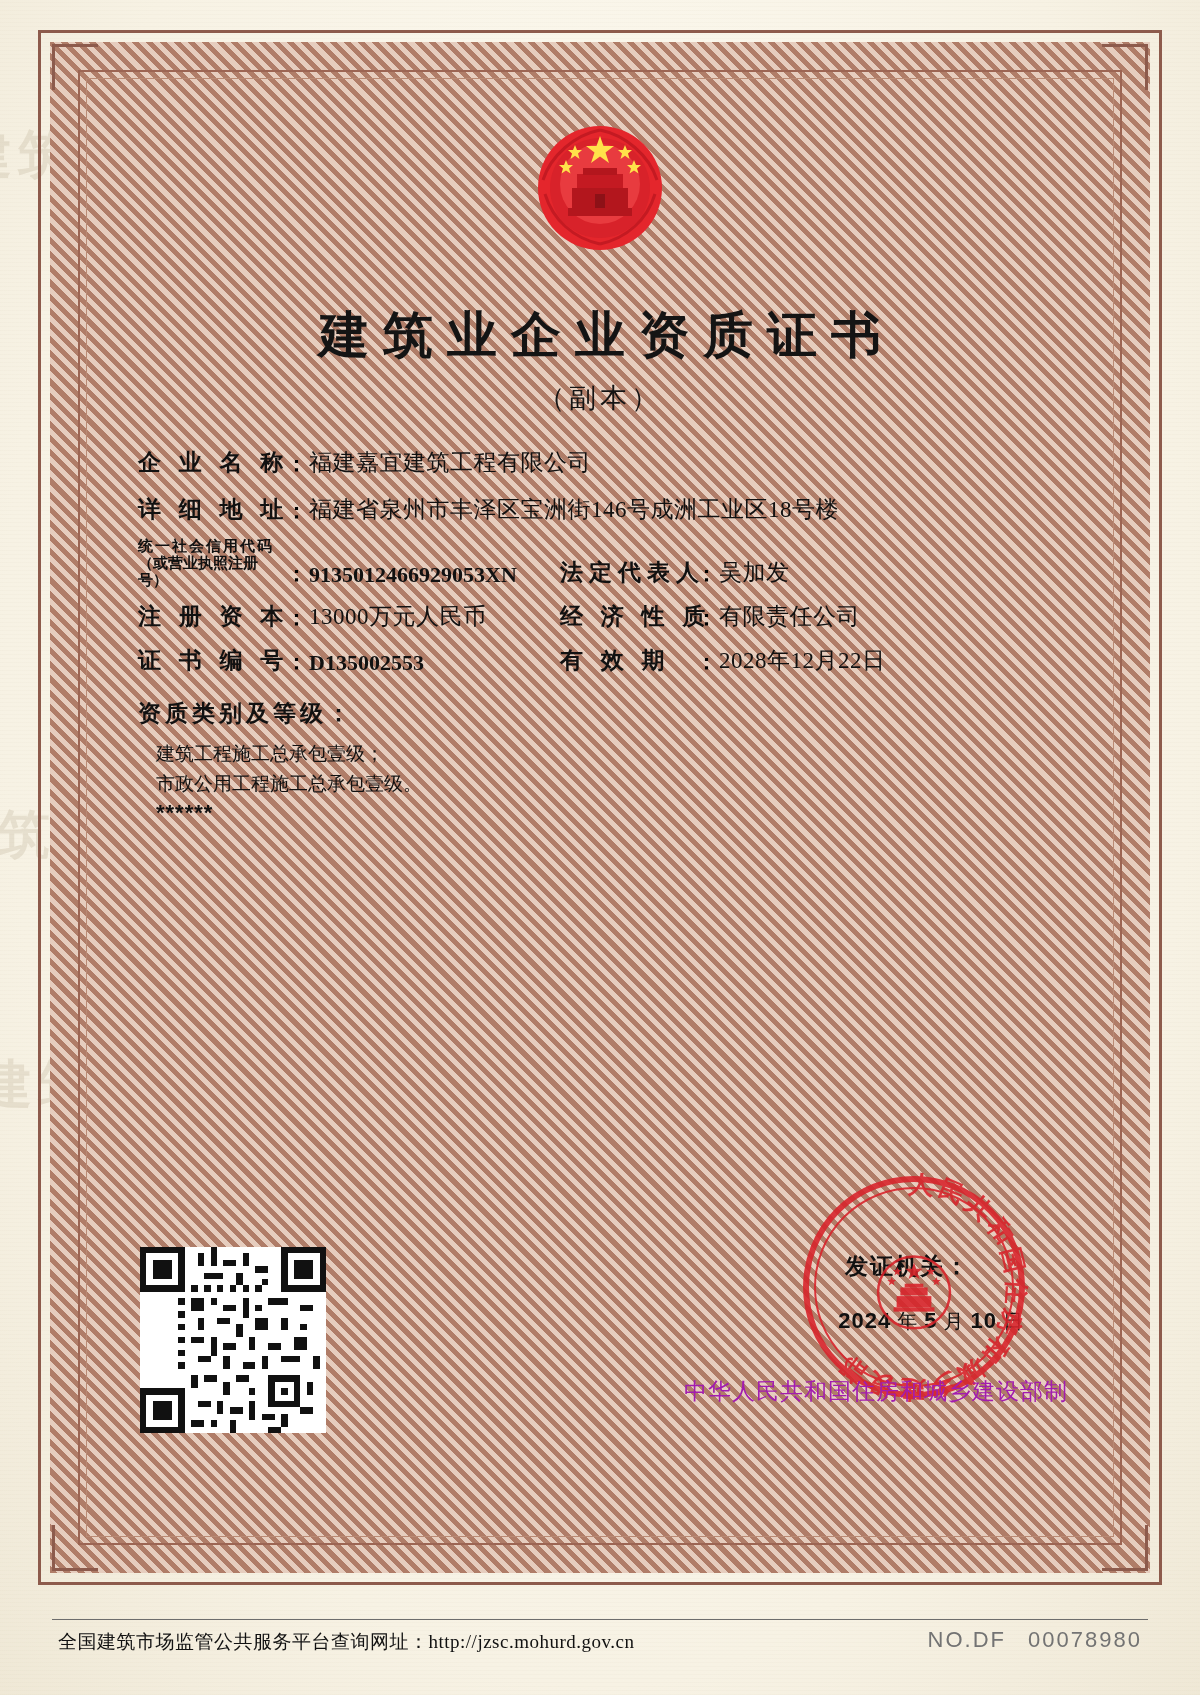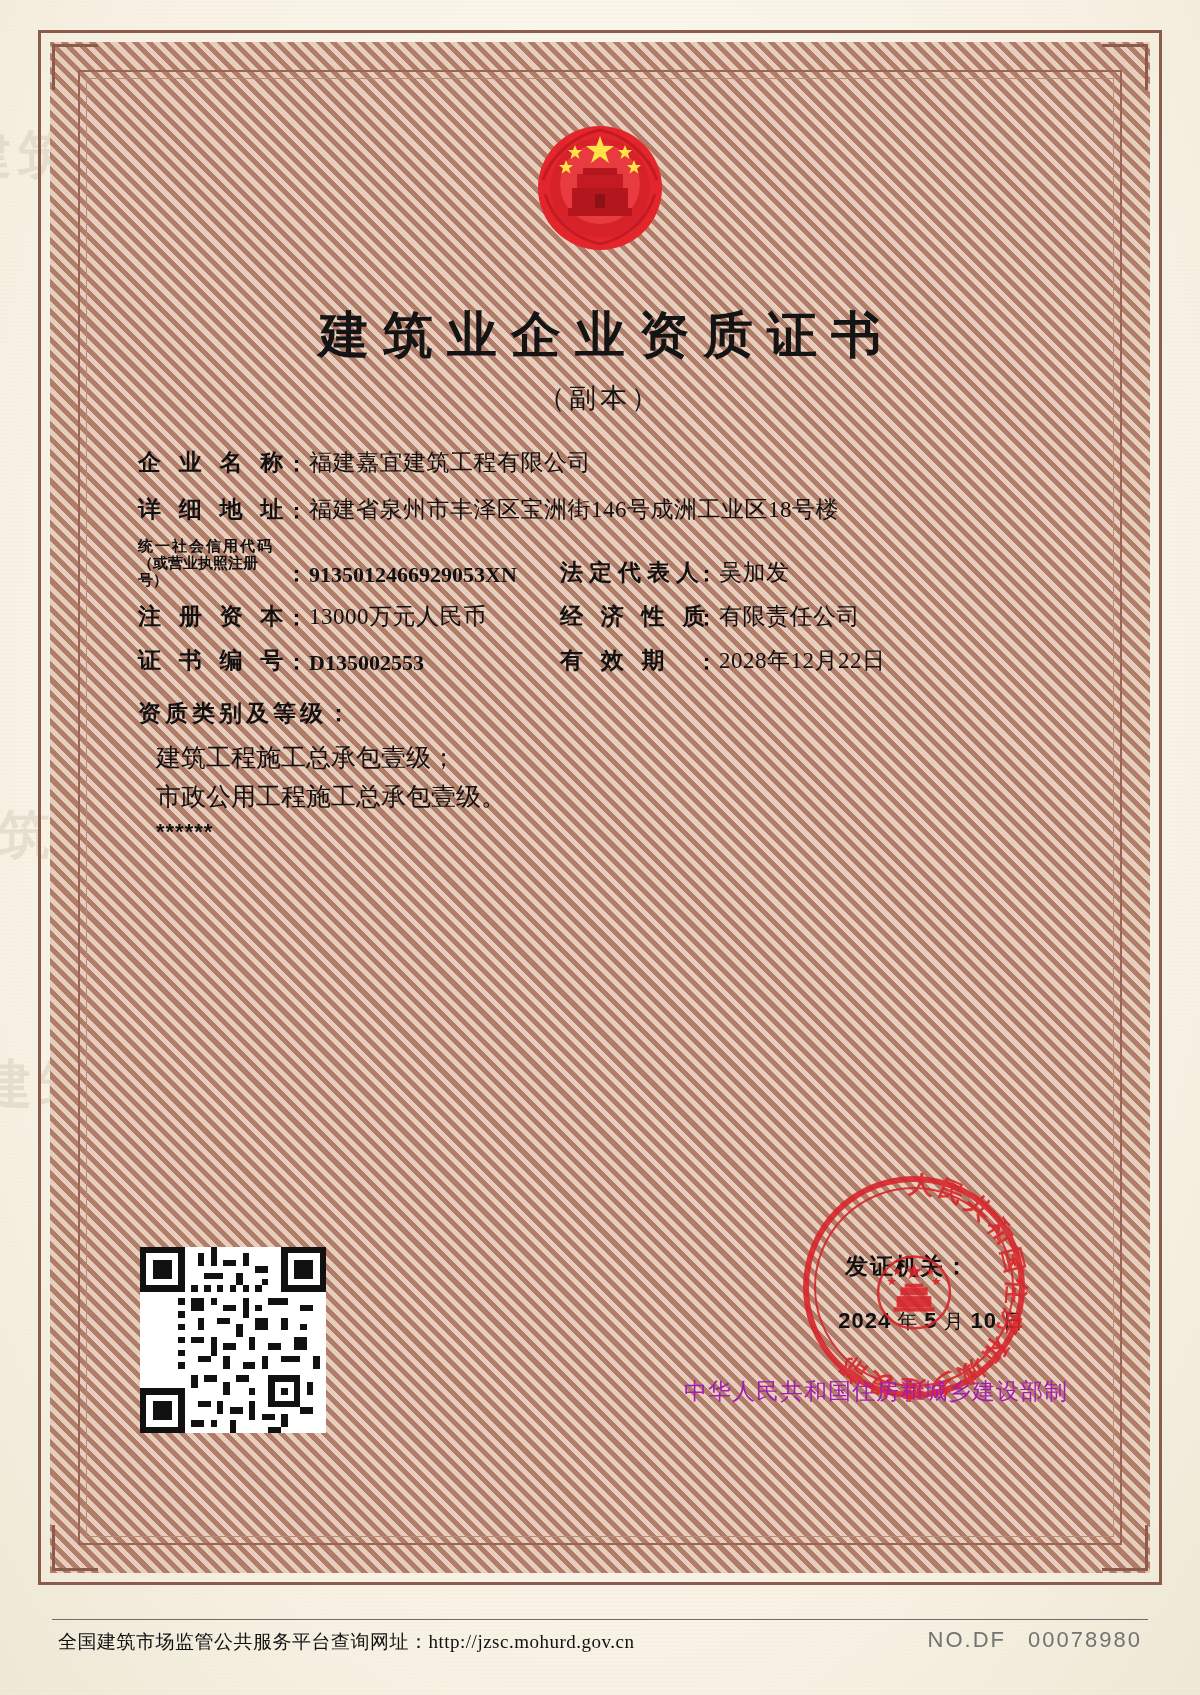--- a/index.html
+++ b/index.html
@@ -197,21 +197,21 @@
   .qual-head {
     font-size: 23px;
     font-weight: bold;
     letter-spacing: 4px;
     margin-top: 22px;
     margin-bottom: 10px;
     color: #111;
   }
   .qual-list {
     margin-left: 18px;
-    font-size: 25px;
+    font-size: 19px;
     line-height: 1.55;
     color: #111;
   }
   .stars {
     margin-left: 18px;
     font-family: "Liberation Sans", sans-serif;
     font-weight: bold;
     font-size: 22px;
     letter-spacing: 1px;
     color: #111;

